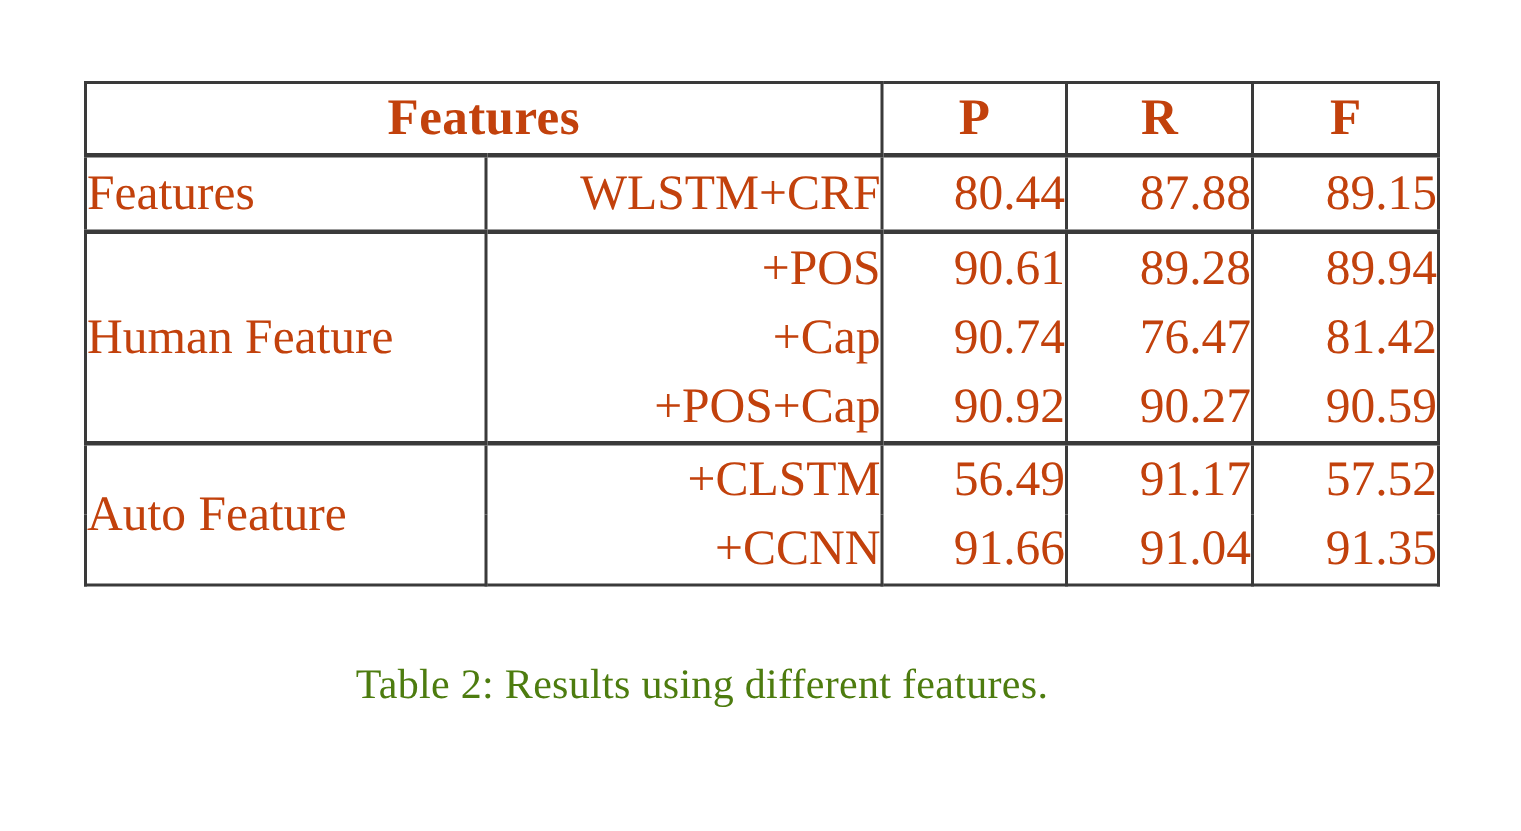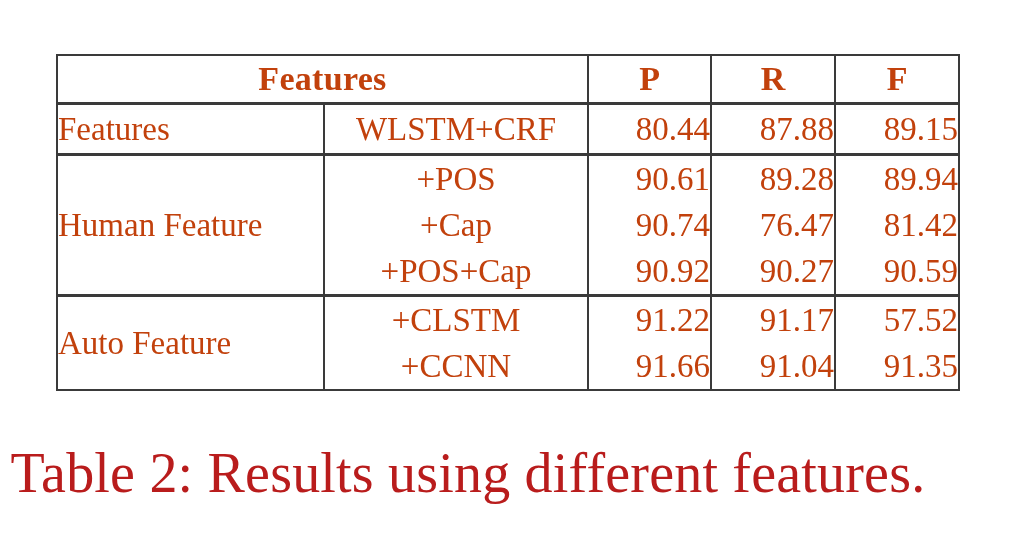--- a/index.html
+++ b/index.html
@@ -60,21 +60,21 @@
   th.features-head { letter-spacing: 0.3px; }
 
   
   td.group-label {
     text-align: left;
     vertical-align: middle;
     padding-left: 18px;
     font-size: 33px;
   }
   td.feat-name {
-    text-align: center;
+    text-align: right;
     vertical-align: middle;
     height: 46px;
   }
   td.num {
     text-align: right;
     vertical-align: middle;
     height: 46px;
     font-family: Liberation Serif, serif;
   }
 
@@ -89,23 +89,23 @@
   tr.has-inner-below td.feat-name,
   tr.has-inner-below td.num { border-bottom: none; }
 
   
   #caption {
     position: absolute;
     left: 0;
     top: 440px;
     width: 936px;
     text-align: center;
-    font-size: 56px;
+    font-size: 28px;
     line-height: 1.2;
-    color: #b91c1c;
+    color: #4d7c0f;
     letter-spacing: 0.2px;
   }
 </style>
 </head>
 <body>
 
 <div id="table-figure">
   <table class="results">
     <colgroup>
       <col class="c-group">
@@ -148,21 +148,21 @@
       <tr class="inner-row">
         <td class="feat-name">+POS+Cap</td>
         <td class="num">90.92</td>
         <td class="num">90.27</td>
         <td class="num">90.59</td>
       </tr>
 
       <tr class="group-start has-inner-below">
         <td class="group-label" rowspan="2">Auto Feature</td>
         <td class="feat-name">+CLSTM</td>
-        <td class="num">91.22</td>
+        <td class="num">56.49</td>
         <td class="num">91.17</td>
         <td class="num">57.52</td>
       </tr>
       <tr class="inner-row">
         <td class="feat-name">+CCNN</td>
         <td class="num">91.66</td>
         <td class="num">91.04</td>
         <td class="num">91.35</td>
       </tr>
     </tbody>

